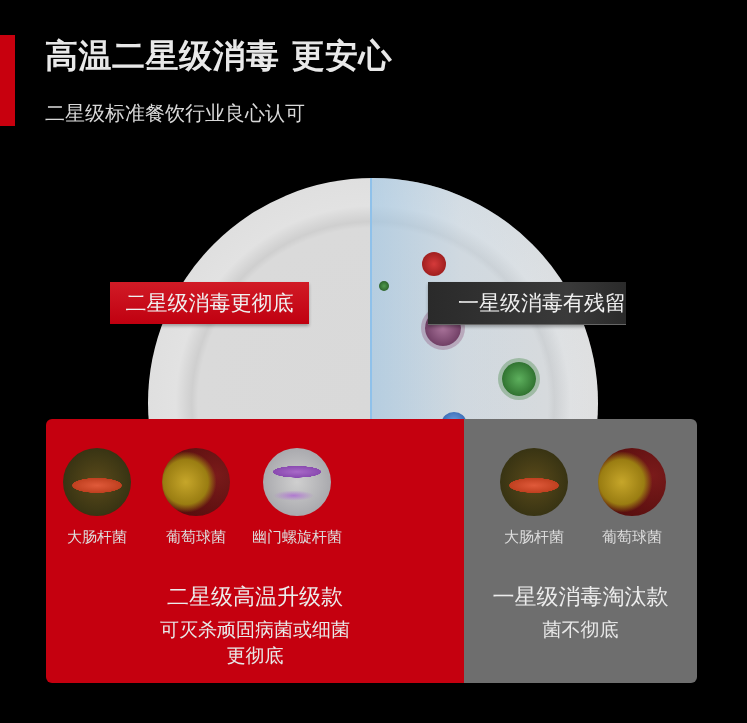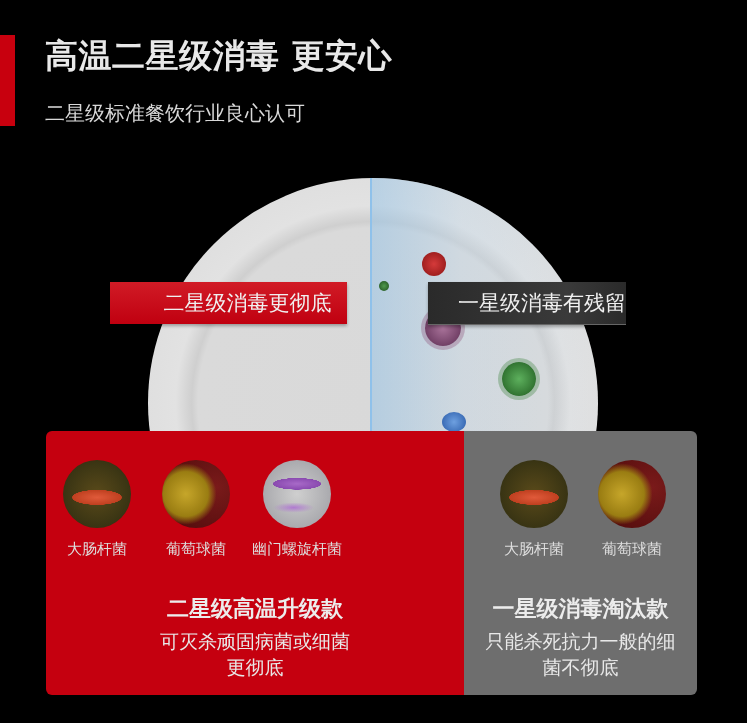--- a/index.html
+++ b/index.html
@@ -23,36 +23,36 @@
   .plate-divider { position: absolute; left: 222px; top: 0; width: 2px; height: 450px; background: #8fc1ea; }
 
   .germ { position: absolute; border-radius: 50%; }
   .g1 { left: 422px; top: 252px; width: 24px; height: 24px; background: radial-gradient(circle, #d53a3a, #8a1414); }
   .g2 { left: 379px; top: 281px; width: 10px; height: 10px; background: radial-gradient(circle, #4f9a4f, #1e4e1e); }
   .g3 { left: 425px; top: 310px; width: 36px; height: 36px; background: radial-gradient(circle, #a9739a, #5a2a50); box-shadow: 0 0 0 4px rgba(140,80,120,0.35); }
   .g4 { left: 502px; top: 362px; width: 34px; height: 34px; background: radial-gradient(circle, #5db05d, #1e5a1e); box-shadow: 0 0 0 4px rgba(60,130,60,0.35); }
   .g5 { left: 442px; top: 412px; width: 24px; height: 20px; background: radial-gradient(circle, #6ea0e0, #2a5ba8); }
 
   .tag { position: absolute; top: 282px; height: 42px; line-height: 42px; font-size: 21px; text-align: center; color: #f0f0f0; white-space: nowrap; }
-  .tag-red { left: 110px; width: 199px; background: linear-gradient(180deg, #d11b26, #c00010); box-shadow: 0 2px 3px rgba(0,0,0,0.3); padding-left: 38px; }
+  .tag-red { left: 110px; width: 199px; background: linear-gradient(180deg, #d11b26, #c00010); box-shadow: 0 2px 3px rgba(0,0,0,0.3); }
   .tag-dark { left: 428px; width: 198px; background: linear-gradient(90deg, #2a2a2a, #3a3a3a 70%, #2a2a2a); box-shadow: 0 2px 3px rgba(0,0,0,0.3); border-bottom: 1px solid #666; text-align: right; }
 
-  .card { position: absolute; left: 46px; top: 431px; width: 651px; height: 264px; border-radius: 6px; overflow: hidden; display: flex; }
+  .card { position: absolute; left: 46px; top: 419px; width: 651px; height: 264px; border-radius: 6px; overflow: hidden; display: flex; }
   .card-red { width: 418px; height: 100%; background: #c5000f; position: relative; }
   .card-gray { flex: 1; height: 100%; background: #6e6e6e; position: relative; }
 
   .bug { position: absolute; top: 29px; width: 100px; text-align: center; }
   .bug-icon { width: 68px; height: 68px; border-radius: 50%; margin: 0 auto; }
   .bug-label { margin-top: 12px; font-size: 15px; color: #ddd; white-space: nowrap; }
   .ecoli { background: radial-gradient(ellipse 60% 18% at 50% 55%, #e05a3a 0%, #c04020 60%, transparent 62%), radial-gradient(circle, #5a4a1a, #2a2a10); }
   .staph { background: radial-gradient(circle at 35% 50%, #c6a62a 0%, #9a7d12 40%, transparent 55%), radial-gradient(circle at 80% 40%, #7a1a1a, #4a0a0a); }
   .hpylori { background: radial-gradient(ellipse 50% 12% at 50% 35%, #a86ac8 0%, #8a4ab0 70%, transparent 72%), radial-gradient(ellipse 40% 10% at 45% 70%, #b07ad0 0%, transparent 75%), radial-gradient(circle, #cfcfcf, #9a9aa0); }
   .polio { background: radial-gradient(ellipse 50% 14% at 45% 62%, #8aa88a 0%, #5c7a5c 70%, transparent 72%), radial-gradient(ellipse 30% 7% at 50% 28%, #8ae05a 0%, transparent 80%), radial-gradient(circle, #1a1a1a, #000); }
 
-  .card-title { position: absolute; left: 0; right: 0; top: 163px; text-align: center; font-size: 22px; font-weight: bold; color: #ececec; white-space: nowrap; }
+  .card-title { position: absolute; left: 0; right: 0; top: 163px; text-align: center; font-size: 22px; font-weight: normal; color: #ececec; white-space: nowrap; }
   .card-desc { position: absolute; left: 0; right: 0; top: 197px; text-align: center; font-size: 19px; line-height: 26px; color: #e8e8e8; }
 </style>
 </head>
 <body>
 
 <div class="accent-bar"></div>
 <div class="title">高温二星级消毒 更安心</div>
 <div class="subtitle">二星级标准餐饮行业良心认可</div>
 
 <div class="plate">
@@ -92,17 +92,16 @@
     <div class="bug" style="left:20px">
       <div class="bug-icon ecoli"></div>
       <div class="bug-label">大肠杆菌</div>
     </div>
     <div class="bug" style="left:118px">
       <div class="bug-icon staph"></div>
       <div class="bug-label">葡萄球菌</div>
     </div>
     <div class="card-title">一星级消毒淘汰款</div>
     <div class="card-desc">
-      <div>只能杀死抗力一般的细</div>
       <div>菌不彻底</div>
     </div>
   </div>
 </div>
 
 </body></html>

